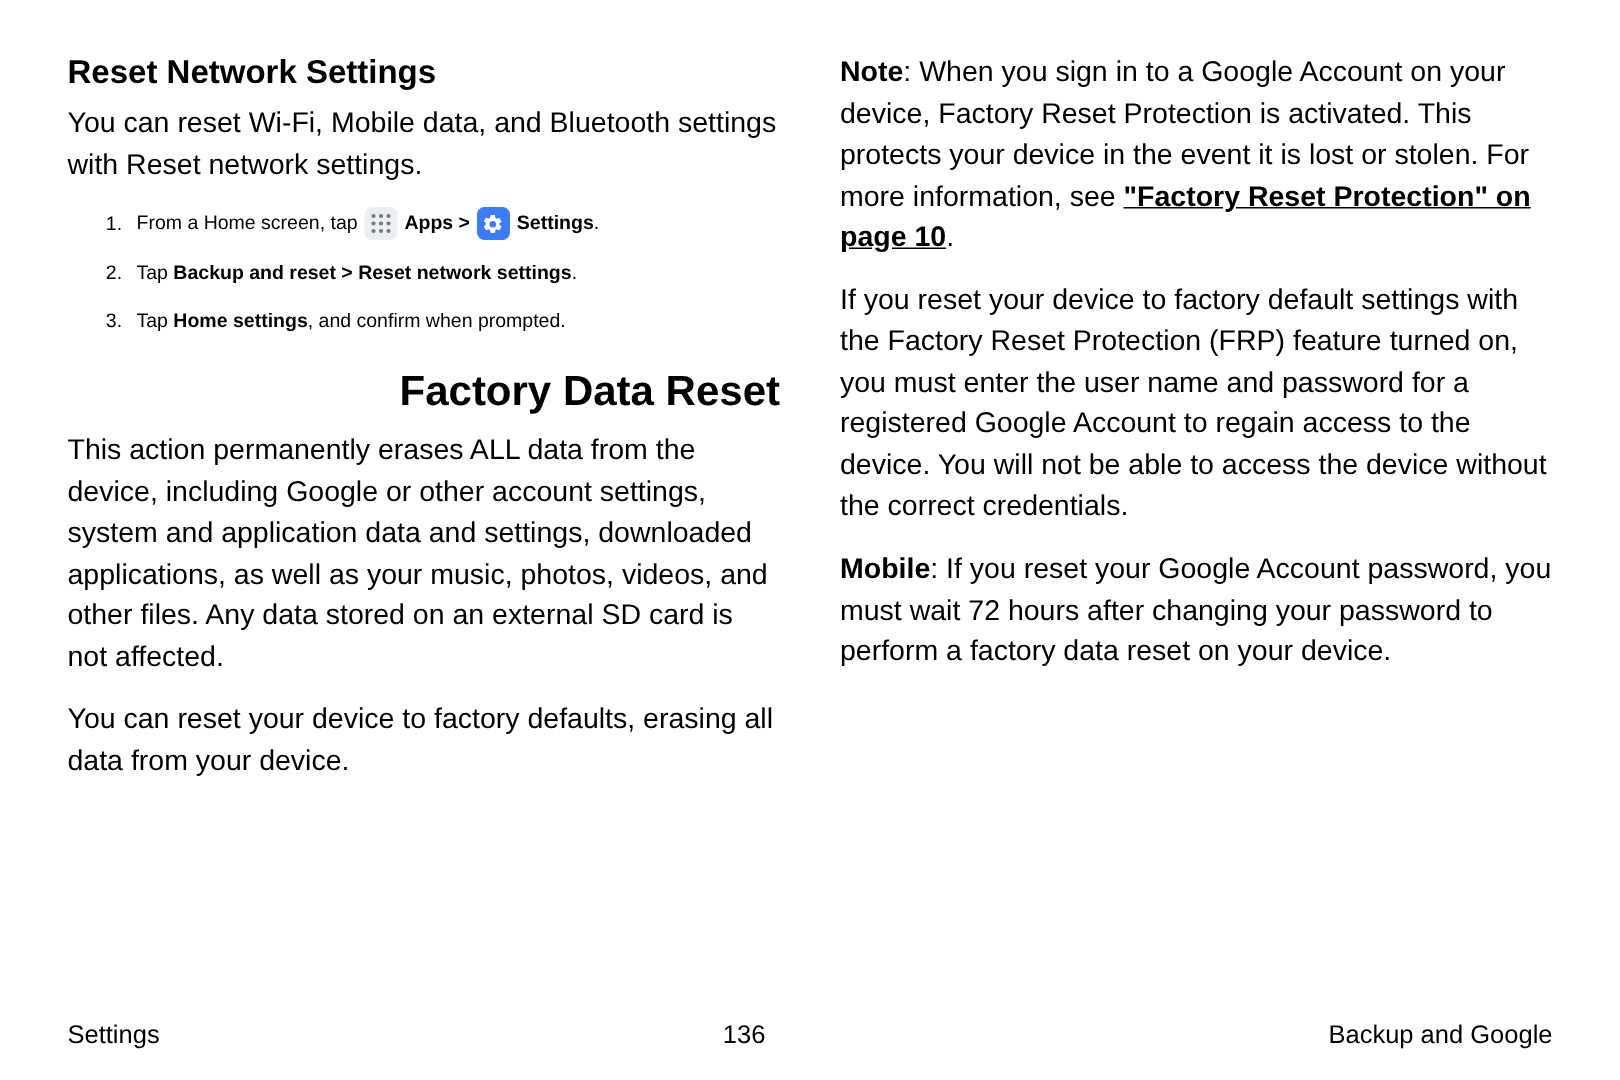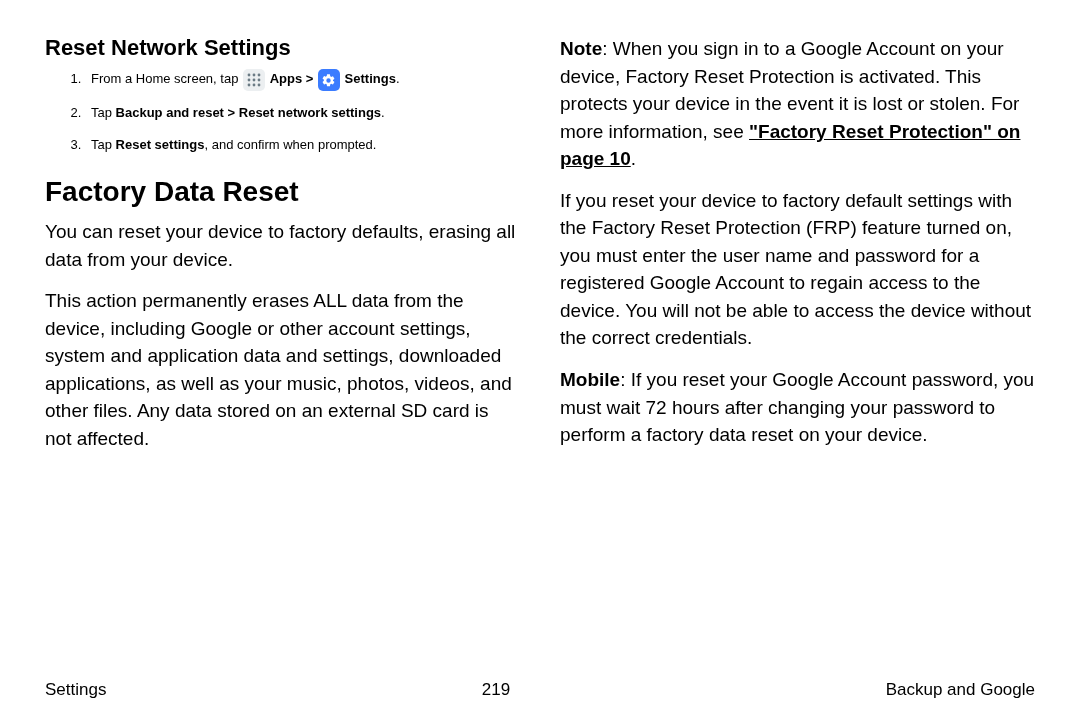--- a/index.html
+++ b/index.html
@@ -20,20 +20,21 @@
   h2 {
     font-size: 22px;
     font-weight: 700;
     margin-bottom: 8px;
   }
   h1 {
     font-size: 28px;
     font-weight: 700;
     margin-top: 22px;
     margin-bottom: 10px;
+    text-align: right;
   }
   p {
     font-size: 19px;
     line-height: 1.45;
     margin-bottom: 14px;
   }
   ol {
     list-style: decimal;
     padding-left: 40px;
     margin-bottom: 14px;
@@ -79,20 +80,21 @@
     justify-content: space-between;
     font-size: 17px;
   }
 </style>
 </head>
 <body>
 
 <div class="columns">
   <div class="col">
     <h2>Reset Network Settings</h2>
+    <p>You can reset Wi-Fi, Mobile data, and Bluetooth settings with Reset network settings.</p>
     <ol>
       <li>
         <span>From a Home screen, tap </span><span class="icon-apps">
             <svg viewBox="0 0 14 14">
               <g fill="#6b7b85">
                 <circle cx="2" cy="2" r="1.4"></circle>
                 <circle cx="7" cy="2" r="1.4"></circle>
                 <circle cx="12" cy="2" r="1.4"></circle>
                 <circle cx="2" cy="7" r="1.4"></circle>
                 <circle cx="7" cy="7" r="1.4"></circle>
@@ -107,36 +109,36 @@
             <svg viewBox="0 0 24 24">
               <path fill="#fff" d="M19.14 12.94a7.07 7.07 0 0 0 .05-.94 7.07 7.07 0 0 0-.05-.94l2.03-1.58a.5.5 0 0 0 .12-.64l-1.92-3.32a.5.5 0 0 0-.61-.22l-2.39.96a7.03 7.03 0 0 0-1.62-.94l-.36-2.54A.5.5 0 0 0 13.9 2h-3.84a.5.5 0 0 0-.49.42l-.36 2.54c-.58.24-1.12.55-1.62.94l-2.39-.96a.5.5 0 0 0-.61.22L2.67 8.48a.5.5 0 0 0 .12.64l2.03 1.58c-.3.31-.5.63-.5.94s.2.63.5.94L2.79 14.16a.5.5 0 0 0-.12.64l1.92 3.32c.13.22.39.31.61.22l2.39-.96c.5.39 1.04.7 1.62.94l.36 2.54c.4.24.25.42.49.42h3.84c.24 0 .45-.18.49-.42l.36-2.54c.58-.24 1.12-.55 1.62-.94l2.39.96c.22.09.48 0 .61-.22l1.92-3.32a.5.5 0 0 0-.12-.64l-2.03-1.58zM12 15.5A3.5 3.5 0 1 1 15.5 12 3.5 3.5 0 0 1 12 15.5z"></path>
             </svg>
           </span>
         <b>Settings</b><span>.</span>
       </li>
       <li>
         <span>Tap </span><b>Backup and reset &gt; Reset network settings</b><span>.</span>
       </li>
       <li>
-        <span>Tap </span><b>Reset settings</b><span>, and confirm when prompted.</span>
+        <span>Tap </span><b>Home settings</b><span>, and confirm when prompted.</span>
       </li>
     </ol>
     <h1>Factory Data Reset</h1>
+    <p>This action permanently erases ALL data from the device, including Google or other account settings, system and application data and settings, downloaded applications, as well as your music, photos, videos, and other files. Any data stored on an external SD card is not affected.</p>
     <p>You can reset your device to factory defaults, erasing all data from your device.</p>
-    <p>This action permanently erases ALL data from the device, including Google or other account settings, system and application data and settings, downloaded applications, as well as your music, photos, videos, and other files. Any data stored on an external SD card is not affected.</p>
   </div>
 
   <div class="col">
     <p>
       <b>Note</b><span>: When you sign in to a Google Account on your device, Factory Reset Protection is activated. This protects your device in the event it is lost or stolen. For more information, see </span><b class="underline">"Factory Reset Protection" on page 10</b><span>.</span>
     </p>
     <p>If you reset your device to factory default settings with the Factory Reset Protection (FRP) feature turned on, you must enter the user name and password for a registered Google Account to regain access to the device. You will not be able to access the device without the correct credentials.</p>
     <p>
       <b>Mobile</b><span>: If you reset your Google Account password, you must wait 72 hours after changing your password to perform a factory data reset on your device.</span>
     </p>
   </div>
 </div>
 
 <div class="footer">
   <span>Settings</span>
-  <span>219</span>
+  <span>136</span>
   <span>Backup and Google</span>
 </div>
 
 </body></html>

